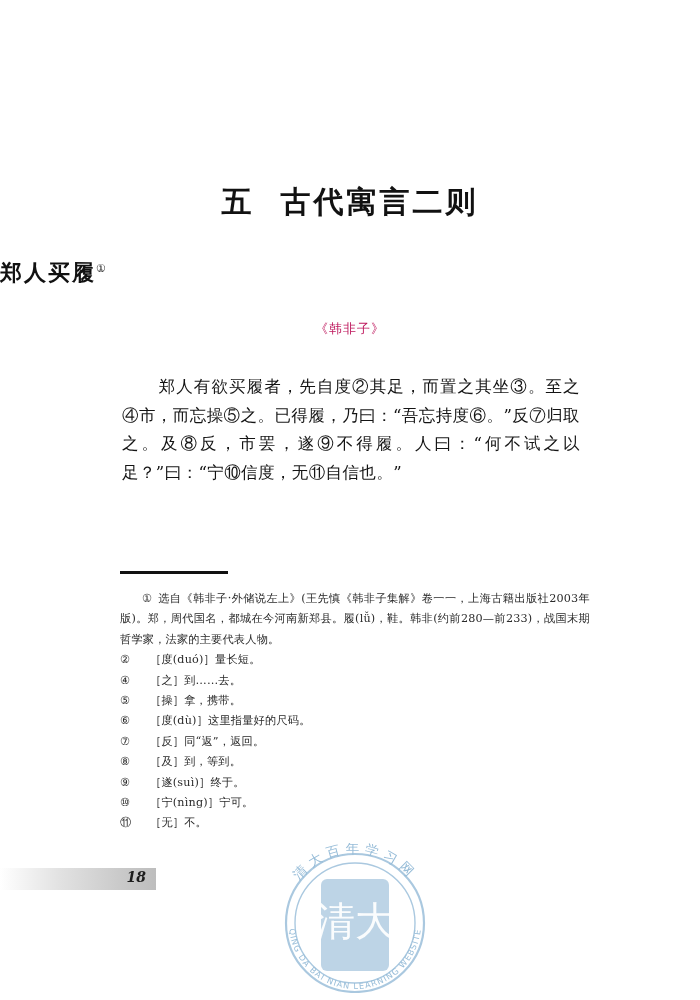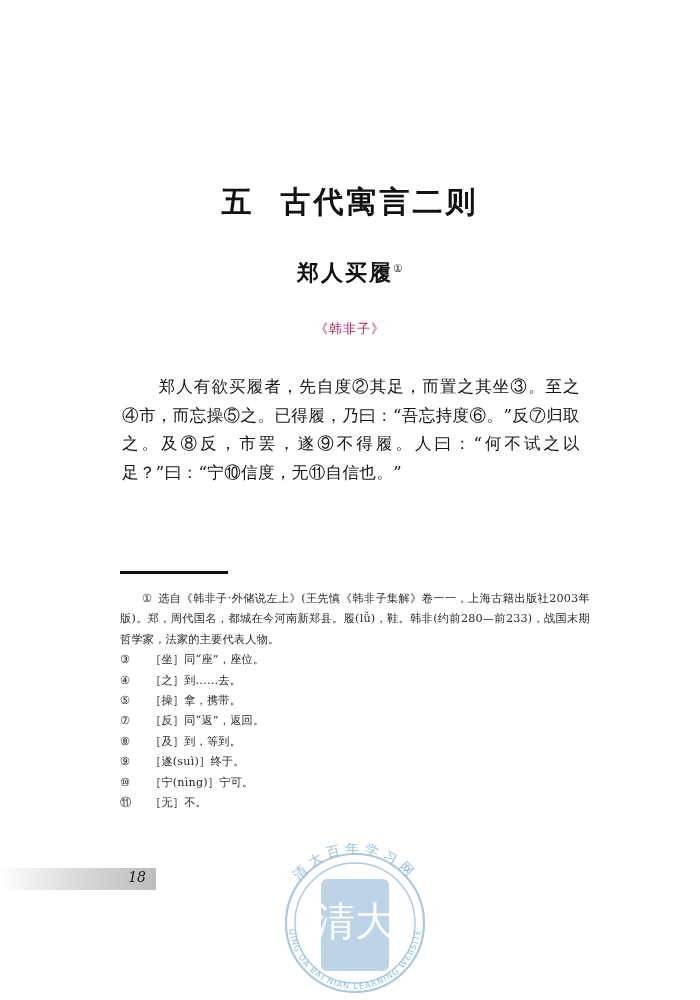--- a/index.html
+++ b/index.html
@@ -38,21 +38,20 @@
   }
   .chapter-title .num {
     margin-right: 26px;
   }
 
   .lesson-title {
     position: absolute;
     top: 258px;
     left: 0;
     width: 700px;
-    text-align: center;
     font-size: 22px;
     font-weight: 700;
     letter-spacing: 2px;
     color: #111;
   }
   .lesson-title .sup {
     font-size: 11px;
     vertical-align: super;
     font-weight: 400;
     letter-spacing: 0;
@@ -137,21 +136,21 @@
     background: linear-gradient(to right, #ffffff 0%, #e2e2e2 38%, #c9c9c9 78%, #bdbdbd 100%);
   }
   .page-num {
     position: absolute;
     top: 869px;
     left: 0;
     width: 146px;
     text-align: right;
     font-size: 14px;
     font-style: italic;
-    font-weight: 400;
+    font-weight: 700;
     color: #1c1c1c;
     font-family: "DejaVu Serif", "Liberation Serif", serif;
   }
 
   
   .watermark {
     position: absolute;
     top: 843px;
     left: 253px;
     width: 205px;
@@ -179,27 +178,30 @@
     <span class="indent"></span><span>郑人有欲买履者，先自度②其足，而置之其坐③。至之④市，而忘操⑤之。已得履，乃曰：“吾忘持度⑥。”反⑦归取之。及⑧反，市罢，遂⑨不得履。人曰：“何不试之以足？”曰：“宁⑩信度，无⑪自信也。”</span>
   </div>
 
   <div class="fn-rule"></div>
 
   <div class="footnotes">
     <div class="fn fn-first">
       <span class="marker">①</span><span>选自《韩非子·外储说左上》(王先慎《韩非子集解》卷一一，上海古籍出版社2003年版)。郑，周代国名，都城在今河南新郑县。履(lǚ)，鞋。韩非(约前280—前233)，战国末期哲学家，法家的主要代表人物。</span>
     </div>
     <div class="fn fn-item">
-      <span class="marker">③</span><span>［坐］同“座”，座位。</span>
+      <span class="marker">②</span><span>［度(duó)］量长短。</span>
     </div>
     <div class="fn fn-item">
       <span class="marker">④</span><span>［之］到……去。</span>
     </div>
     <div class="fn fn-item">
       <span class="marker">⑤</span><span>［操］拿，携带。</span>
+    </div>
+    <div class="fn fn-item">
+      <span class="marker">⑥</span><span>［度(dù)］这里指量好的尺码。</span>
     </div>
     <div class="fn fn-item">
       <span class="marker">⑦</span><span>［反］同“返”，返回。</span>
     </div>
     <div class="fn fn-item">
       <span class="marker">⑧</span><span>［及］到，等到。</span>
     </div>
     <div class="fn fn-item">
       <span class="marker">⑨</span><span>［遂(suì)］终于。</span>
     </div>

